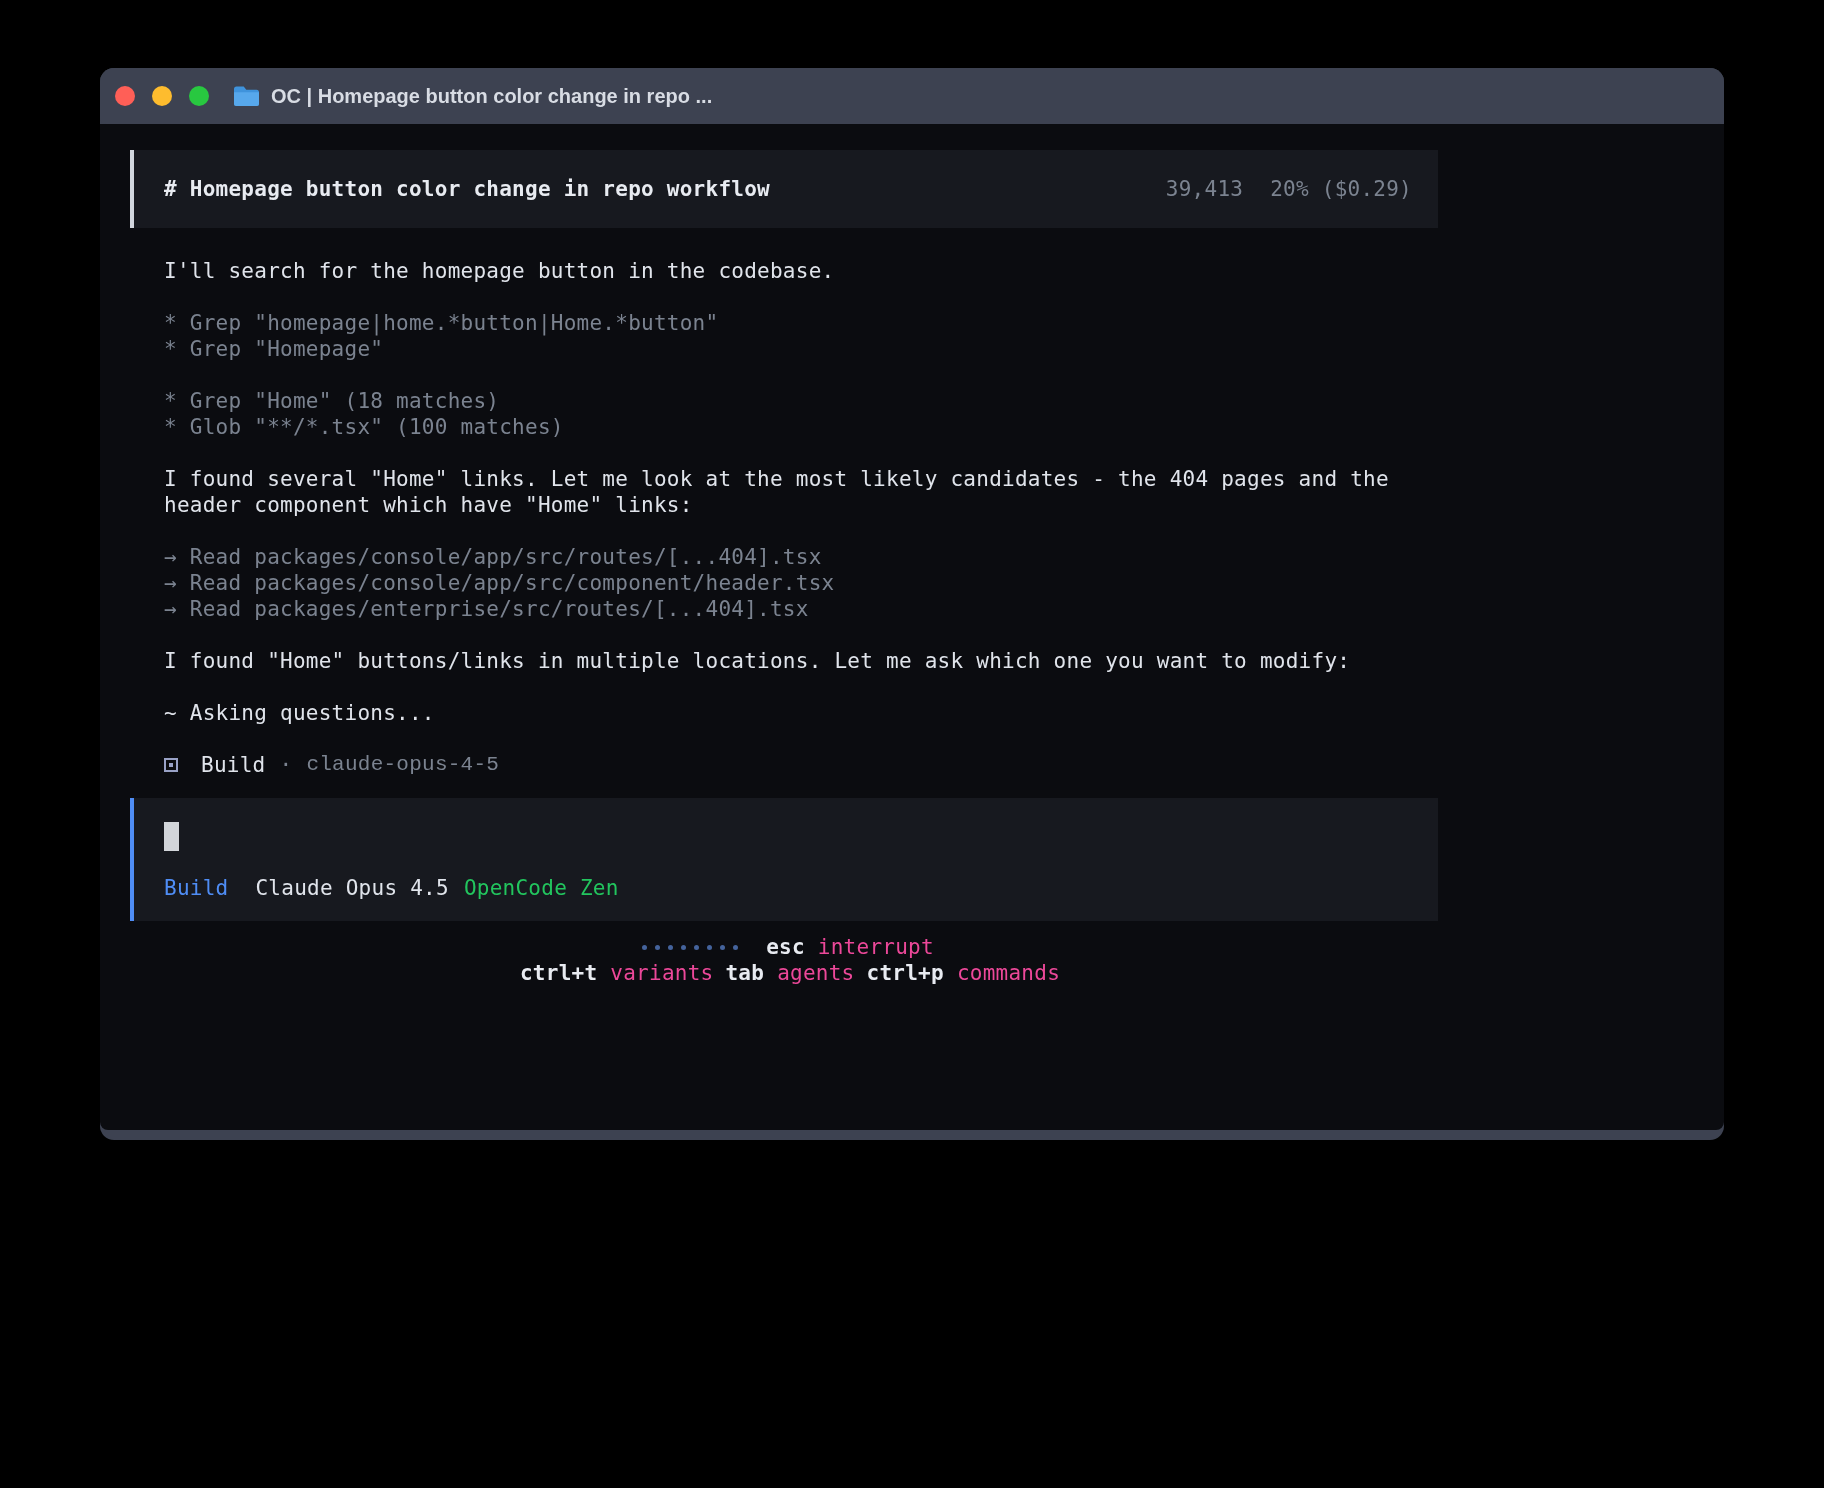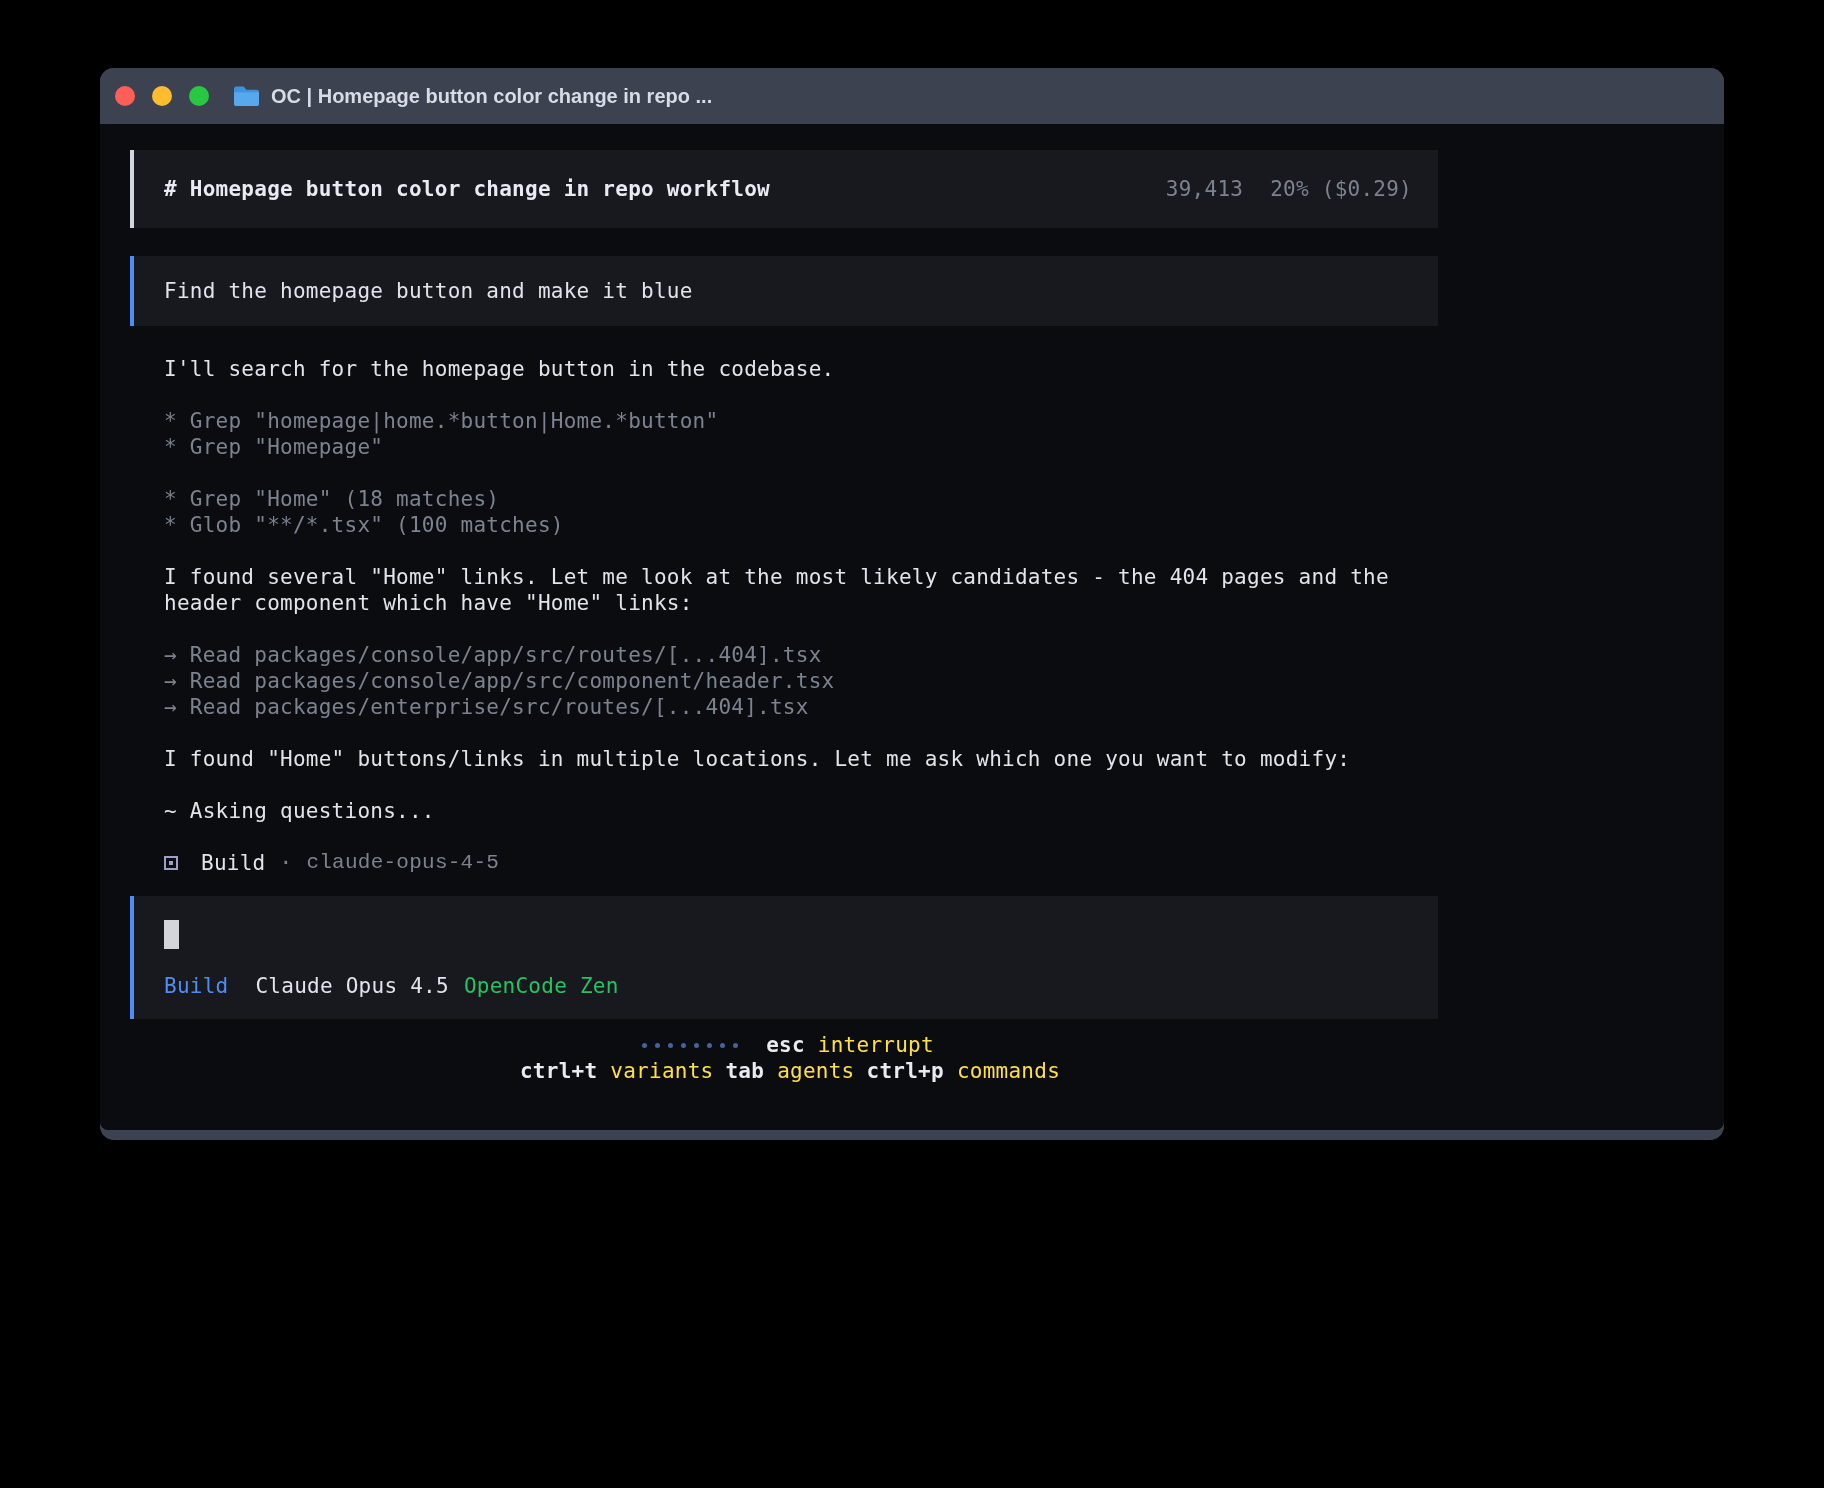--- a/index.html
+++ b/index.html
@@ -68,21 +68,21 @@
   .provider-label { color:#22c55e; }
 
   .statusbar {
     margin-top:13px; height:26px;
     display:flex; align-items:center; justify-content:space-between;flex-direction:column;
   }
   .sb-left { display:flex; align-items:center; }
   .spinner { display:flex; gap:8px; margin-left:8px; margin-right:28px; }
   .spinner .dot { width:5px; height:5px; border-radius:50%; background:#44639c; }
   .key { color:#e8ebf1; font-weight:bold; }
-  .hint { color:#fde047; margin-left:13px; }
+  .hint { color:#ec4899; margin-left:13px; }
   .sb-right { display:flex; }
   .sb-group { display:flex; margin-left:12px; }
 </style>
 </head>
 <body>
 
 <div class="window">
 
   <div class="titlebar">
     <div class="lights">
@@ -103,23 +103,20 @@
     <div class="column">
 
       <div class="block session-header">
         <span class="h-title"># Homepage button color change in repo workflow</span>
         <span class="h-right">
           <span>39,413</span>
           <span>20% ($0.29)</span>
         </span>
       </div>
 
-      <div class="block user-msg">
-        <span>Find the homepage button and make it blue</span>
-      </div>
 
       <div class="transcript">
         <p class="t-text">I'll search for the homepage button in the codebase.</p>
         <div class="t-tool">
           <div>* Grep "homepage|home.*button|Home.*button"</div>
           <div>* Grep "Homepage"</div>
         </div>
         <div class="t-tool">
           <div>* Grep "Home" (18 matches)</div>
           <div>* Glob "**/*.tsx" (100 matches)</div>

